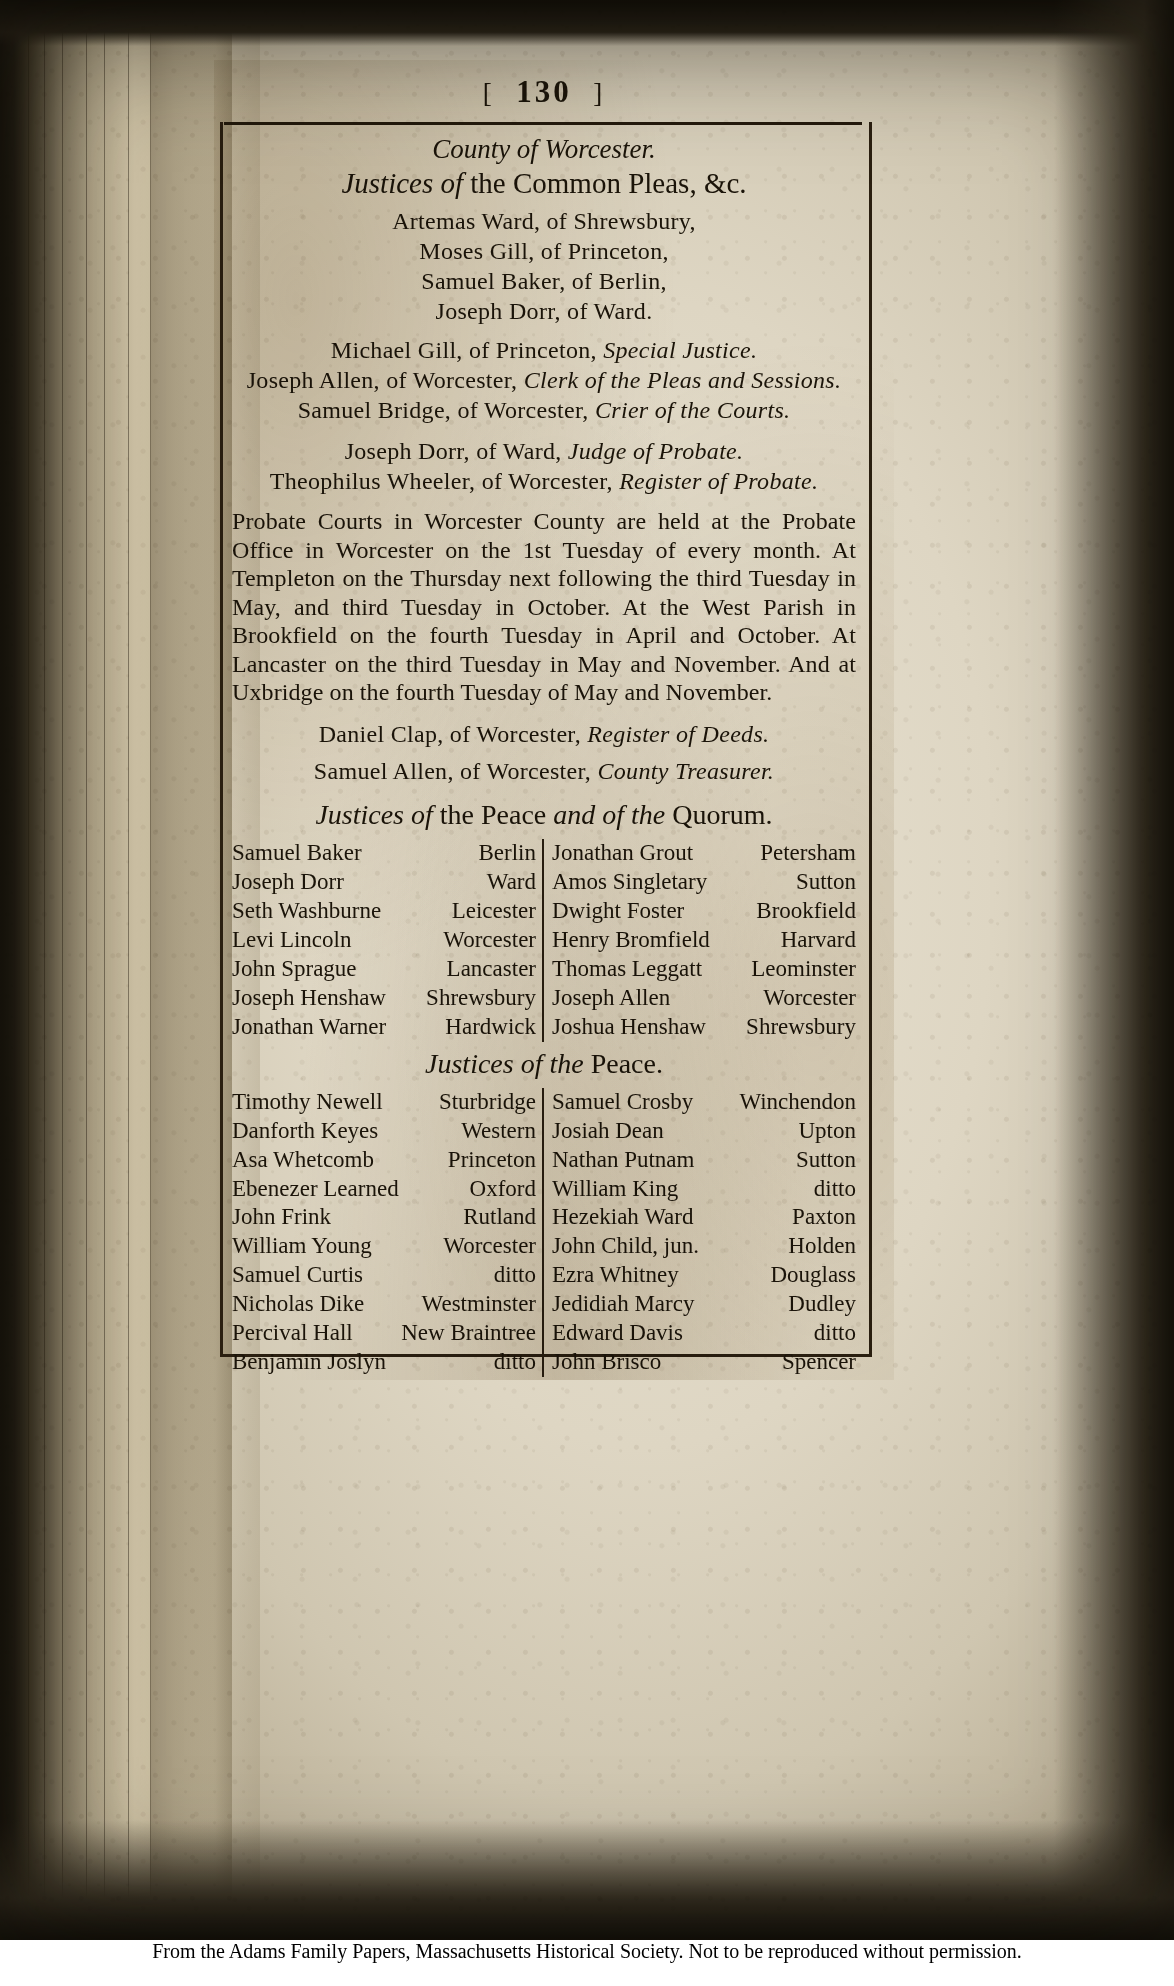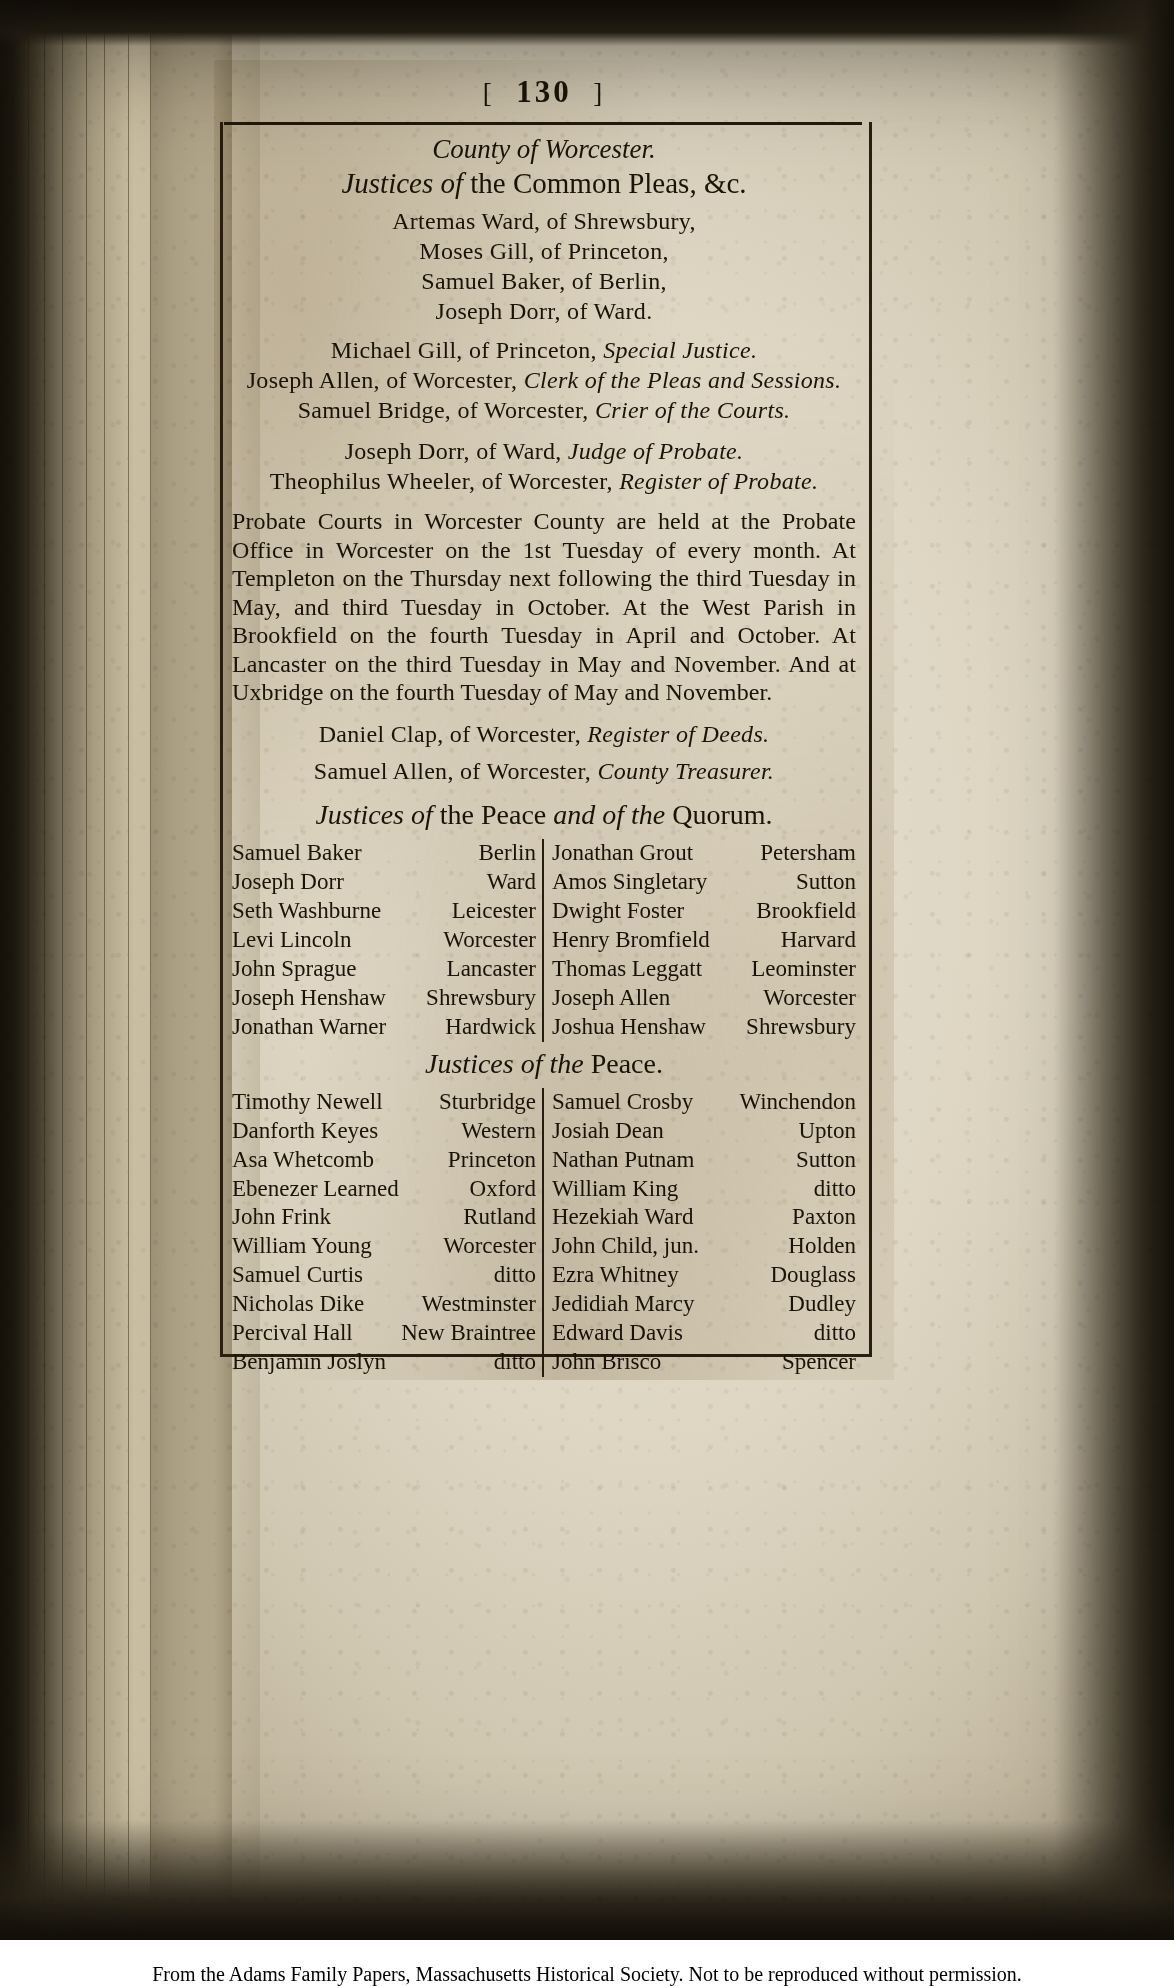--- a/index.html
+++ b/index.html
@@ -97,21 +97,21 @@
     background:
       radial-gradient(ellipse at 12% 18%, rgba(140,112,64,.22), transparent 45%),
       radial-gradient(ellipse at 88% 72%, rgba(140,112,64,.18), transparent 50%),
       radial-gradient(ellipse at 50% 100%, rgba(120,96,56,.22), transparent 55%);
     mix-blend-mode:multiply;
   }
 
   
   .caption{
     position:absolute;left:0;bottom:0;width:1174px;height:46px;
-    background:#ffffff;color:#000;display:flex;align-items:flex-end;justify-content:center;
+    background:#ffffff;color:#000;display:flex;align-items:flex-start;justify-content:center;
     font-family:"Liberation Serif",serif;font-size:20px;
   }
 </style>
 </head>
 <body>
 
 <div class="scan">
 
   <div class="book-edge">
     <div class="ln" style="left:28px"></div>

